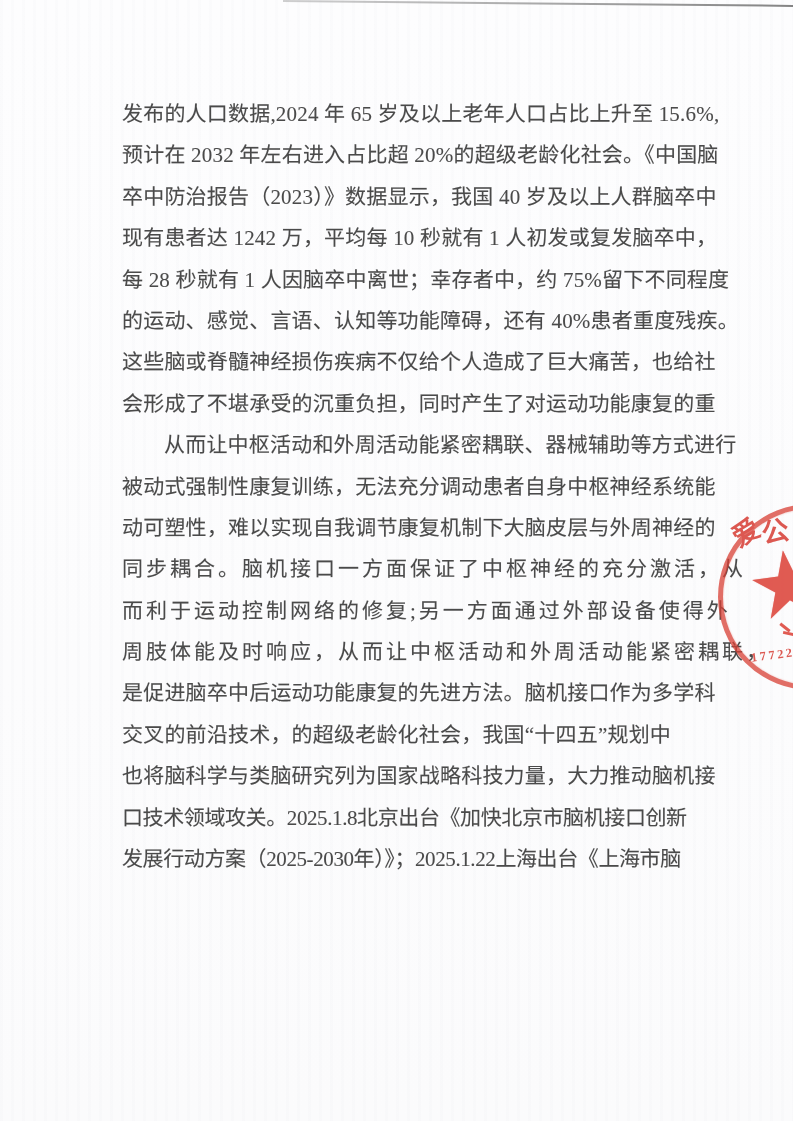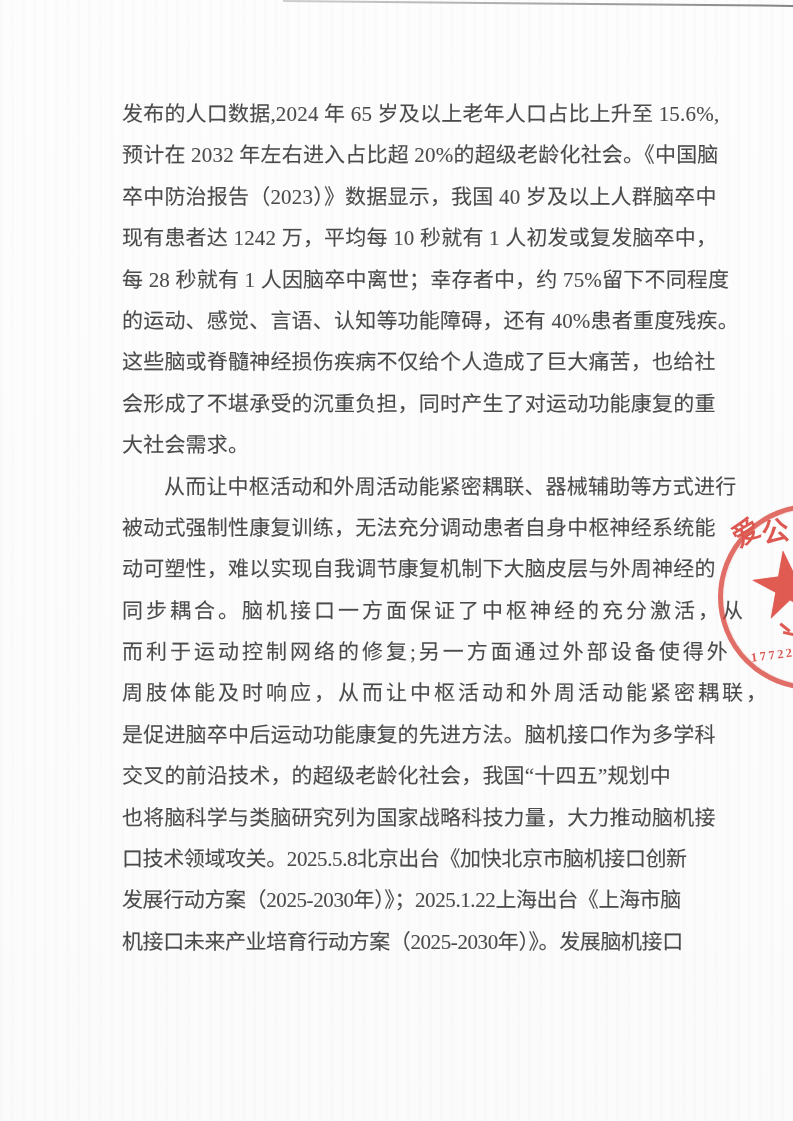--- a/index.html
+++ b/index.html
@@ -110,36 +110,34 @@
 
     <div>
       <div class="line">发布的人口数据,2024 年 65 岁及以上老年人口占比上升至 15.6%,</div>
       <div class="line">预计在 2032 年左右进入占比超 20%的超级老龄化社会。《中国脑</div>
       <div class="line">卒中防治报告（2023）》数据显示，我国 40 岁及以上人群脑卒中</div>
       <div class="line">现有患者达 1242 万，平均每 10 秒就有 1 人初发或复发脑卒中，</div>
       <div class="line">每 28 秒就有 1 人因脑卒中离世；幸存者中，约 75%留下不同程度</div>
       <div class="line">的运动、感觉、言语、认知等功能障碍，还有 40%患者重度残疾。</div>
       <div class="line">这些脑或脊髓神经损伤疾病不仅给个人造成了巨大痛苦，也给社</div>
       <div class="line">会形成了不堪承受的沉重负担，同时产生了对运动功能康复的重</div>
-      <div class="line">大社会需求。</div>
     </div>
 
     <div>
       <div class="line indent">从而让中枢活动和外周活动能紧密耦联、器械辅助等方式进行</div>
       <div class="line">被动式强制性康复训练，无法充分调动患者自身中枢神经系统能</div>
       <div class="line">动可塑性，难以实现自我调节康复机制下大脑皮层与外周神经的</div>
       <div class="line wide">同步耦合。脑机接口一方面保证了中枢神经的充分激活，从</div>
       <div class="line wide">而利于运动控制网络的修复;另一方面通过外部设备使得外</div>
       <div class="line wide">周肢体能及时响应，从而让中枢活动和外周活动能紧密耦联，</div>
       <div class="line">是促进脑卒中后运动功能康复的先进方法。脑机接口作为多学科</div>
       <div class="line">交叉的前沿技术，的超级老龄化社会，我国“十四五”规划中</div>
       <div class="line">也将脑科学与类脑研究列为国家战略科技力量，大力推动脑机接</div>
-      <div class="line tight">口技术领域攻关。2025.5.8北京出台《加快北京市脑机接口创新</div>
+      <div class="line tight">口技术领域攻关。2025.1.8北京出台《加快北京市脑机接口创新</div>
       <div class="line tight">发展行动方案（2025-2030年）》；2025.1.22上海出台《上海市脑</div>
-      <div class="line tight">机接口未来产业培育行动方案（2025-2030年）》。发展脑机接口</div>
     </div>
 
   </div>
 
   <div class="stamp">
     <div class="stamp-ring"></div>
     <span class="stamp-char1">爱</span>
     <span class="stamp-char2">公</span>
     <span class="stamp-star">★</span>
     <span class="stamp-mark">

